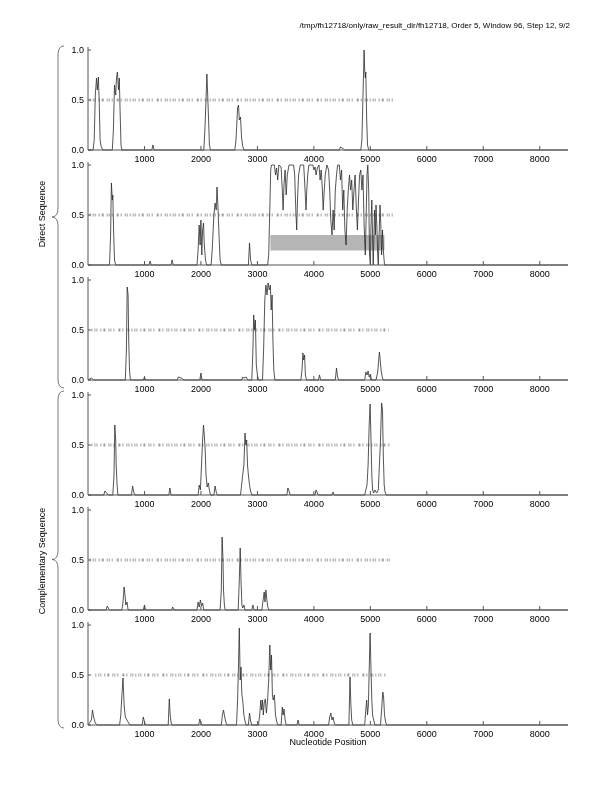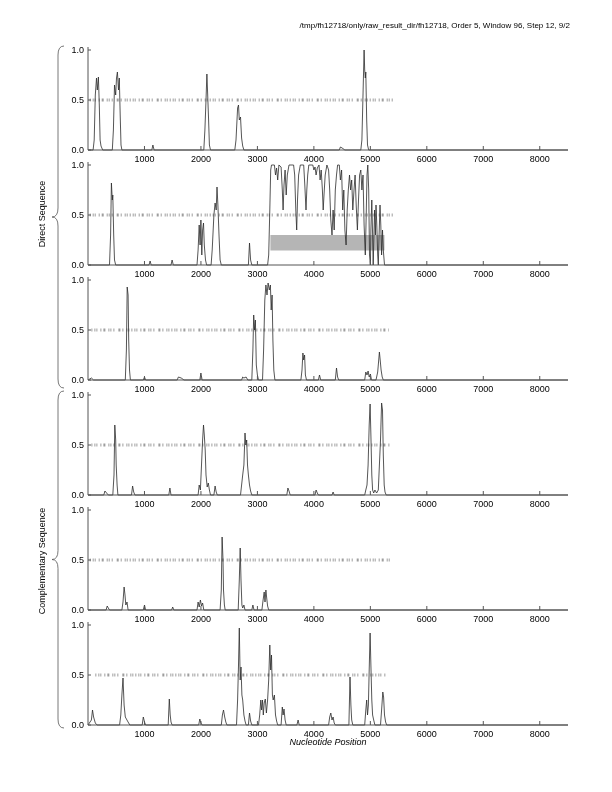--- a/index.html
+++ b/index.html
@@ -4,21 +4,21 @@
 <style>
   html,body{margin:0;padding:0;background:#ffffff;}
   .page{position:relative;width:612px;height:792px;background:#ffffff;overflow:hidden;
         font-family:"Liberation Sans",sans-serif;}
   .title{position:absolute;top:21px;right:42px;font-size:8px;color:#000;white-space:nowrap;}
   .ylab{position:absolute;font-size:9px;color:#000;white-space:nowrap;
         transform:translate(-50%,-50%) rotate(-90deg);}
   .ylab-direct{left:42px;top:214px;}
   .ylab-comp{left:42px;top:561px;}
   .xlab{position:absolute;left:328px;top:737px;transform:translate(-50%,0);
-        font-size:9px;color:#000;white-space:nowrap;font-style:italic;}
+        font-size:9px;color:#000;white-space:nowrap;}
   svg{position:absolute;left:0;top:0;}
   svg text{font-family:"Liberation Sans",sans-serif;}
 </style>
 </head>
 <body>
 
 <div class="page">
   <div class="title">/tmp/fh12718/only/raw_result_dir/fh12718, Order 5, Window 96, Step 12, 9/2</div>
   <div class="ylab ylab-direct">Direct Sequence</div>
   <div class="ylab ylab-comp">Complementary Sequence</div>

